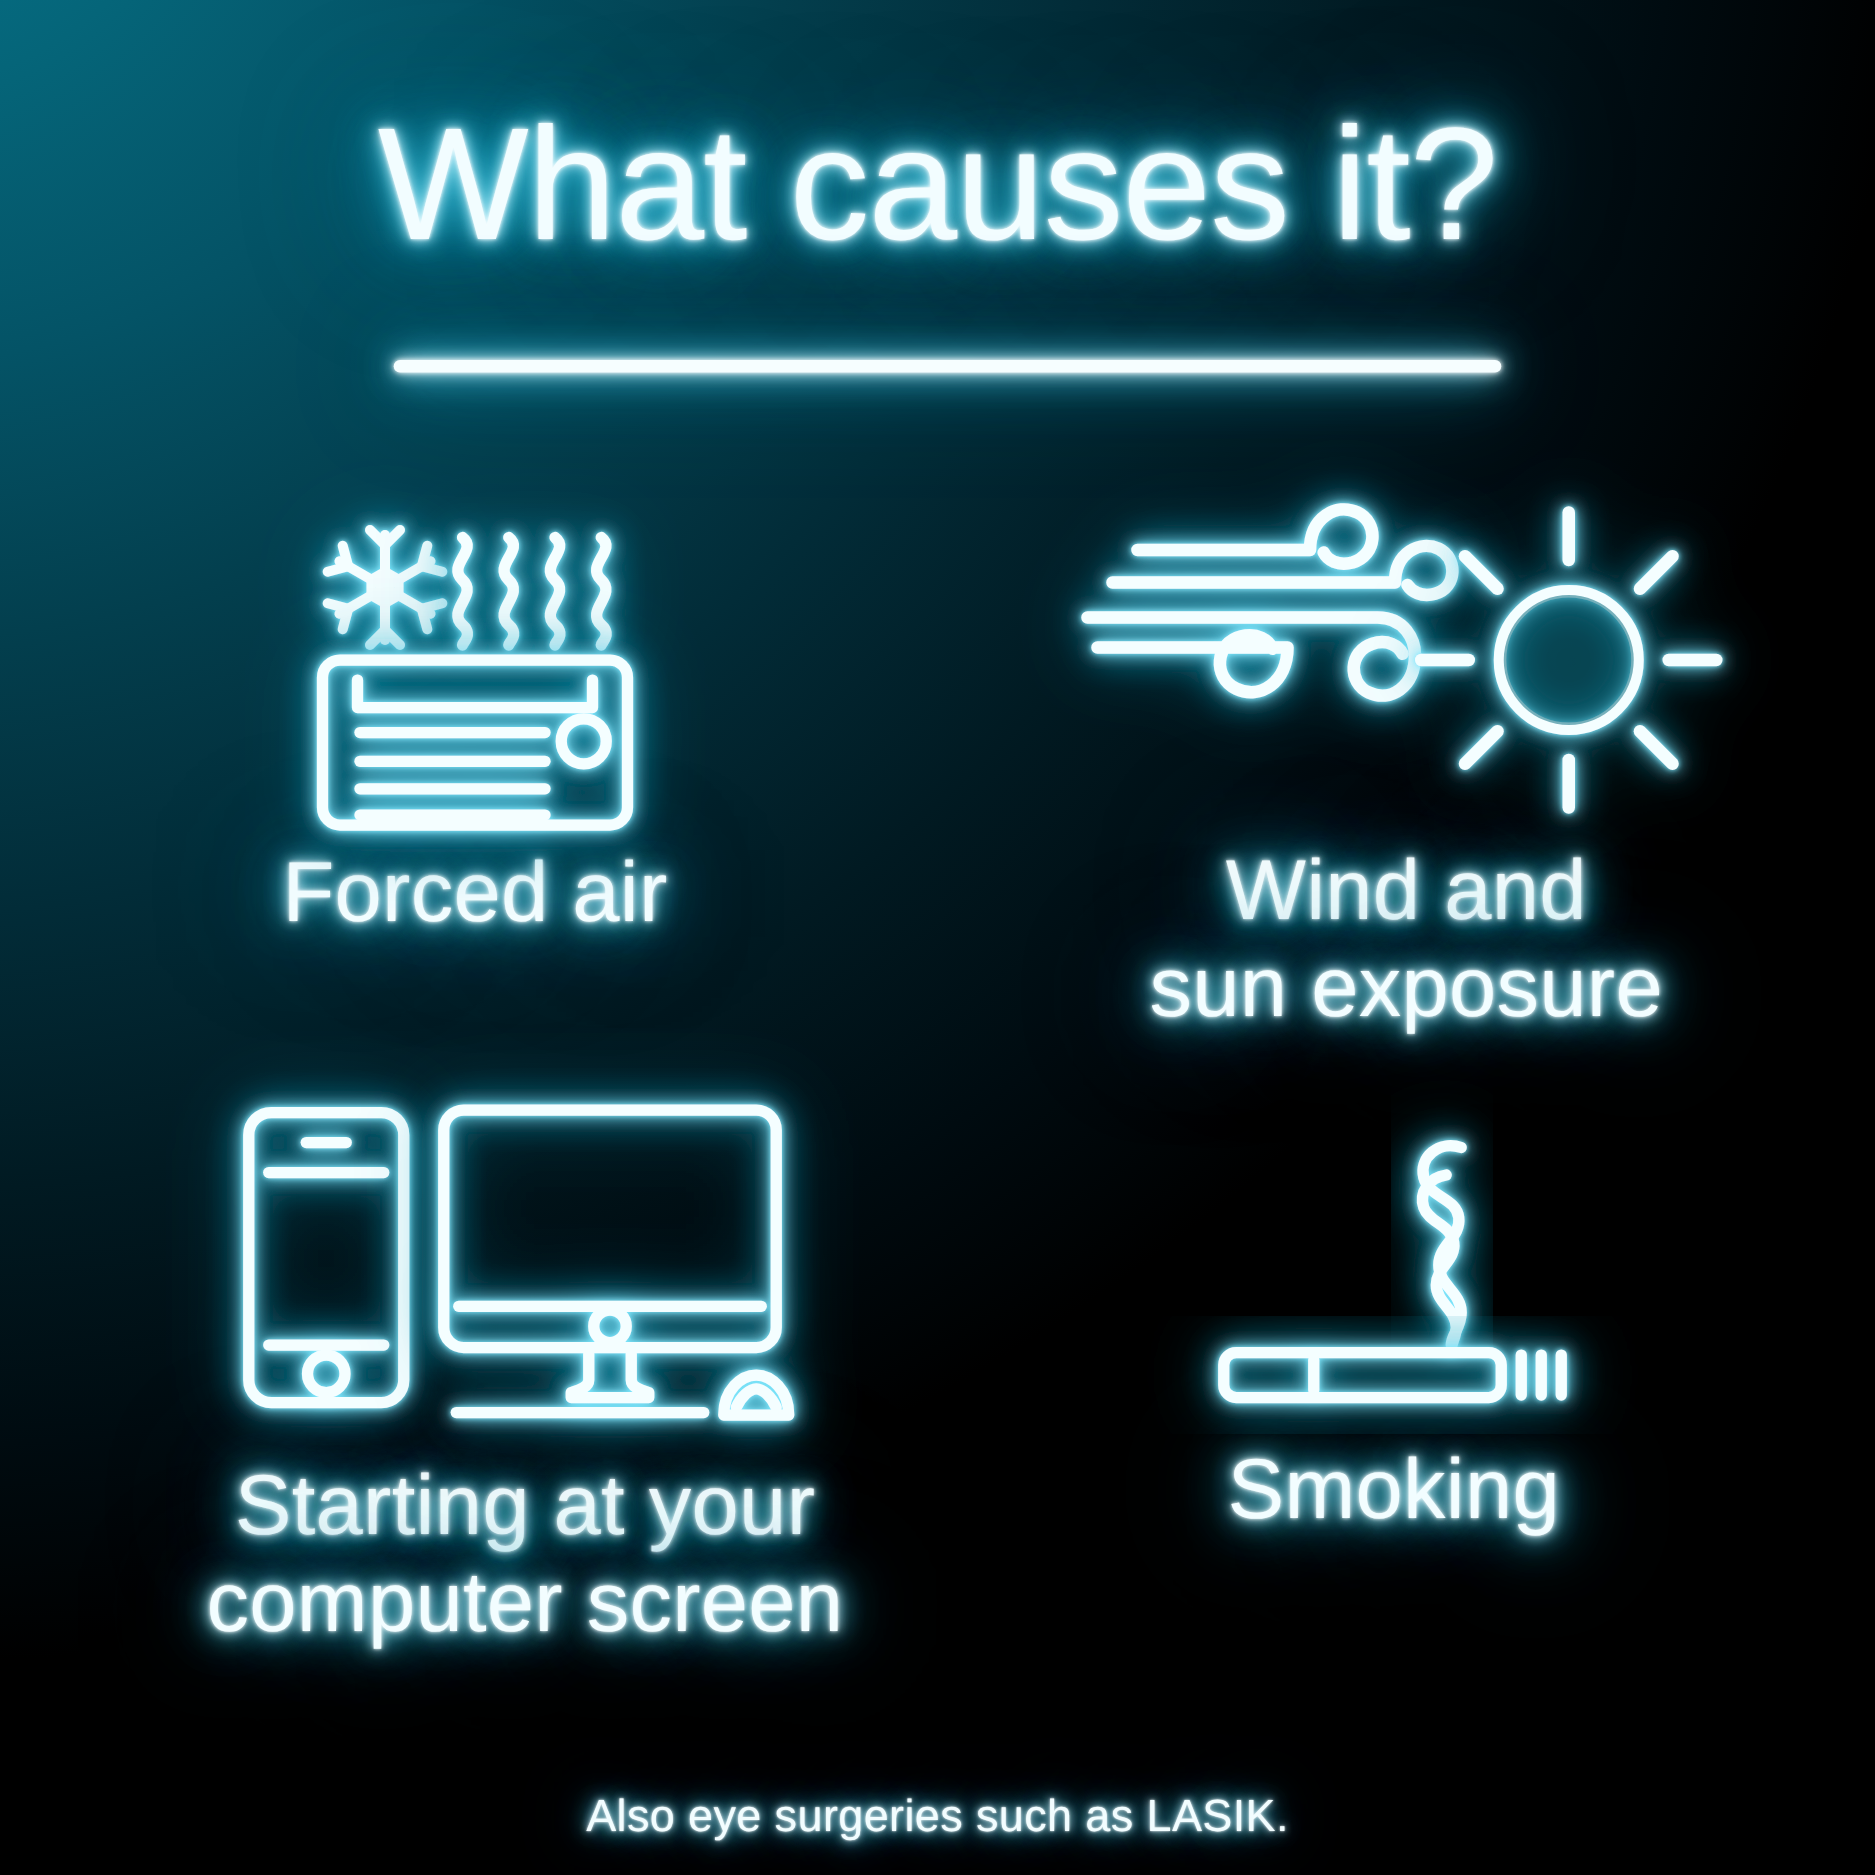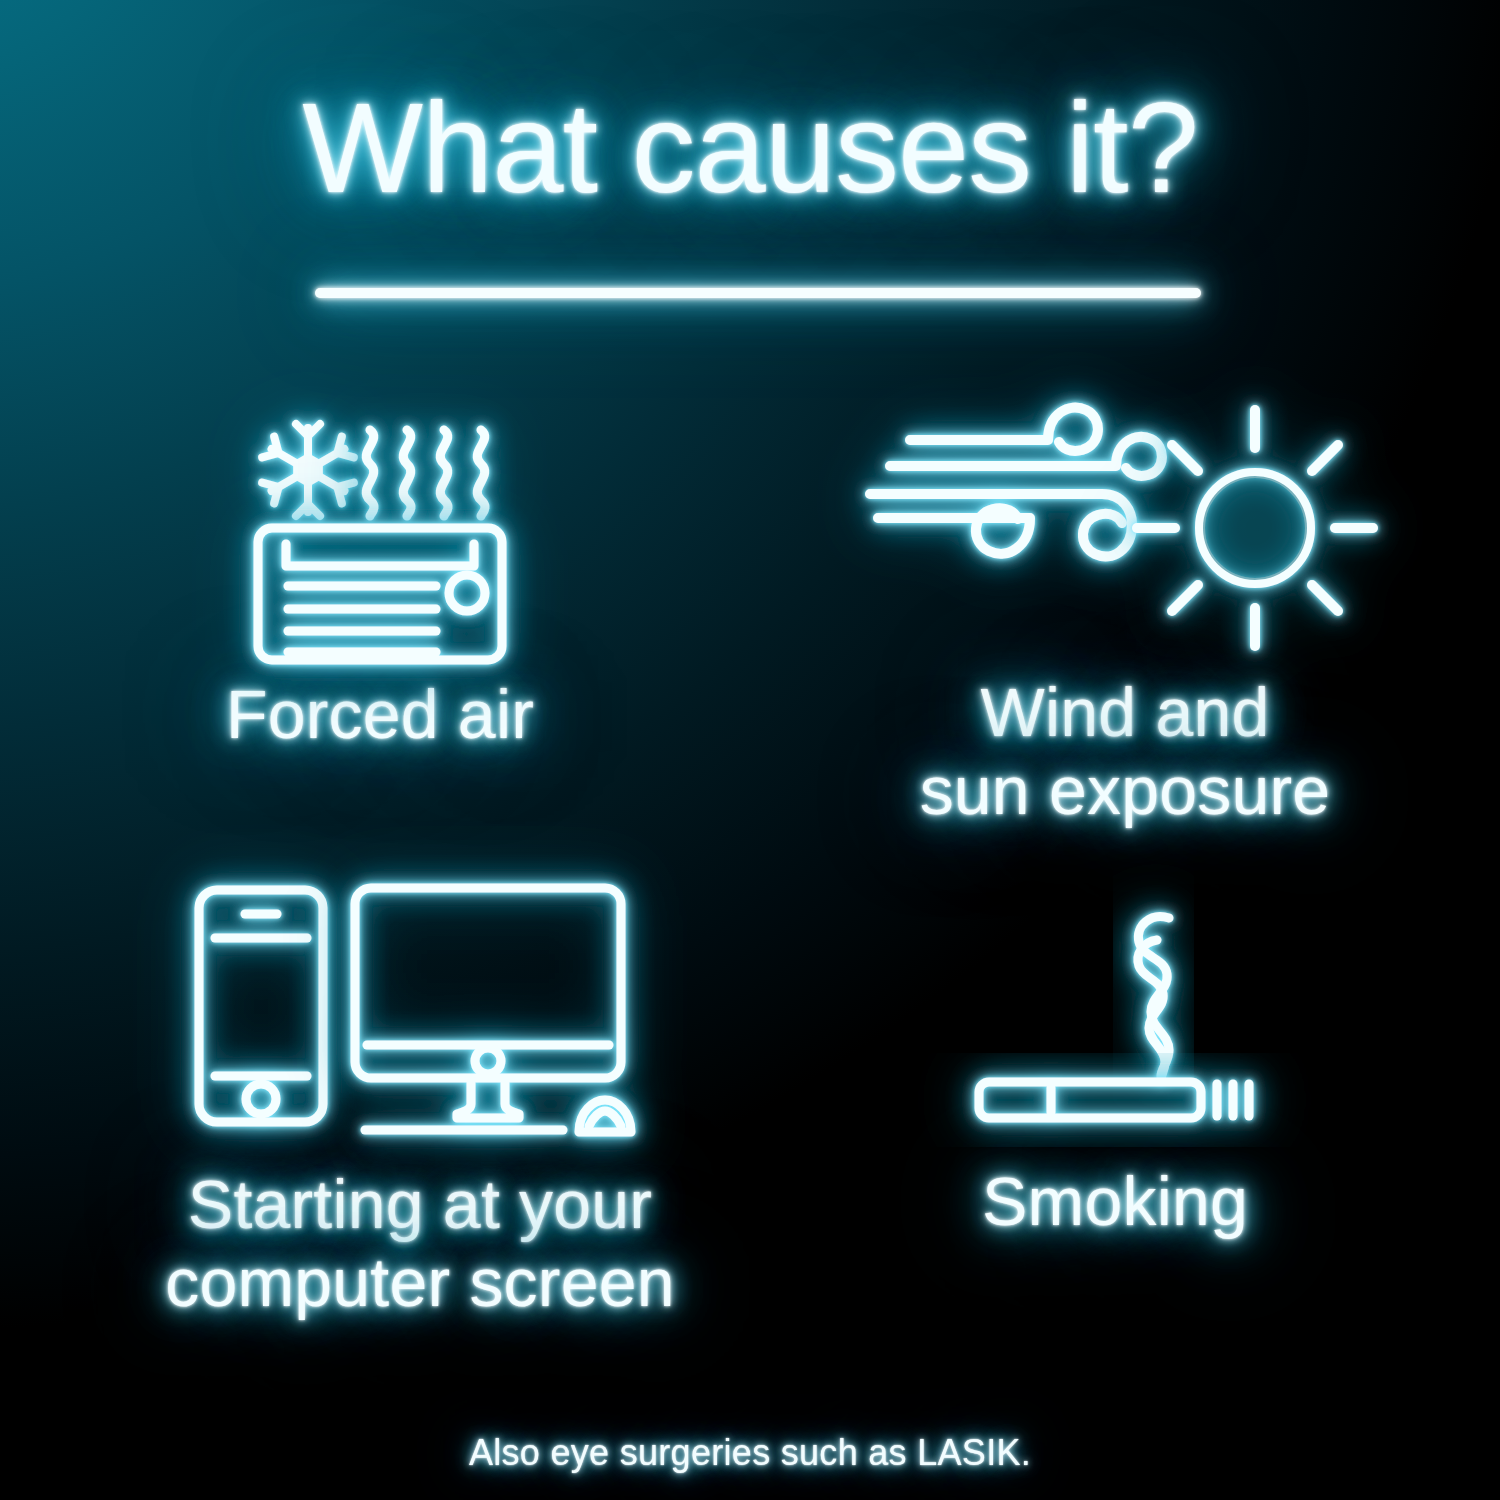--- a/index.html
+++ b/index.html
@@ -112,21 +112,21 @@
   #cell-wind-sun      { left:845px;  top:378px;  width:560px; text-align:center; }
   #cell-wind-sun .cell-icon { height:290px; }
   #cell-wind-sun .cell-label { margin-top:6px; }
 
   #cell-screen        { left:110px;  top:880px;  width:620px; text-align:center; }
   #cell-screen .cell-icon { height:260px; }
   #cell-screen .cell-label { margin-top:26px; }
 
   #cell-smoking       { left:905px;  top:900px;  width:420px; text-align:center; }
   #cell-smoking .cell-icon { height:245px; }
-  #cell-smoking .cell-label { margin-top:18px; }
+  #cell-smoking .cell-label { margin-top:8px; }
 
   
   #footnote {
     position:absolute;
     left:0; right:0; top:1432px;
     text-align:center;
     font-size:36px;
     font-weight:400;
     letter-spacing:0.3px;
   }

